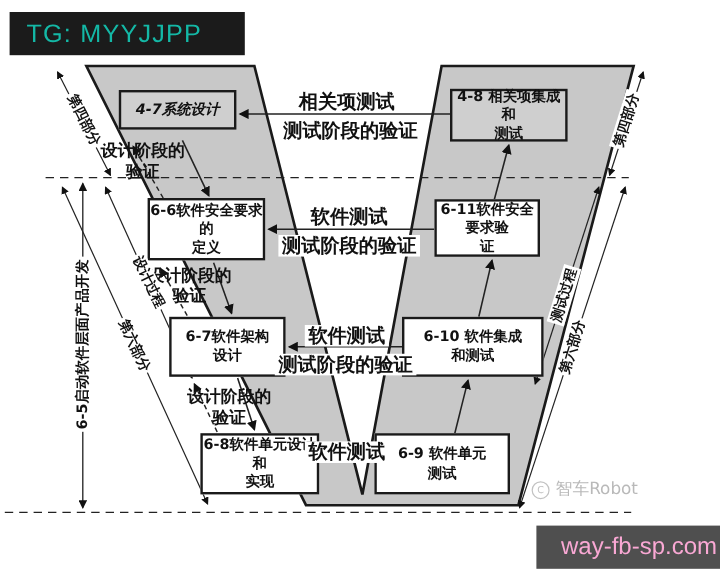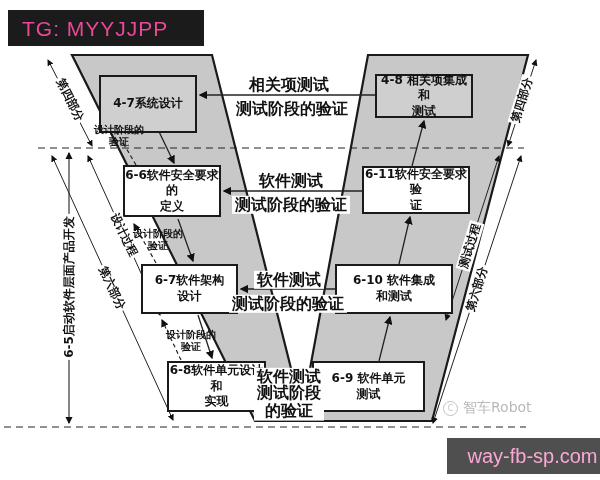--- a/index.html
+++ b/index.html
@@ -1,32 +1,32 @@
 <!DOCTYPE html>
 <html><head>
 <meta charset="utf-8">
 <style>
   html,body{margin:0;padding:0;background:#fff;}
   .stage{position:relative;width:600px;height:480px;background:#ffffff;overflow:hidden;
          font-family:"DejaVu Sans",sans-serif;color:#111;}
   .stage svg{position:absolute;left:0;top:0;}
 
   .hdr{position:absolute;left:8px;top:10px;width:196px;height:36px;background:#1b1b1b;
-       color:#ec4899;font-size:21px;letter-spacing:1px;line-height:37px;padding-left:14px;
+       color:#14b8a6;font-size:21px;letter-spacing:1px;line-height:37px;padding-left:14px;
        box-sizing:border-box;font-family:"Liberation Sans",sans-serif;}
 
   .box{position:absolute;box-sizing:border-box;border:2px solid #1a1a1a;background:#fff;
        display:flex;align-items:center;justify-content:center;text-align:center;
        font-size:12px;font-weight:600;line-height:1.3;white-space:pre-line;}
   .box.shade{background:#cfcfcf;}
 
   .cl{position:absolute;transform:translate(-50%,-50%);background:#fff;padding:0 3px;
       font-size:16px;font-weight:600;white-space:pre-line;text-align:center;line-height:1.15;}
-  .vl{position:absolute;transform:translate(-50%,-50%);font-size:10px;font-weight:600;
-      white-space:pre-line;text-align:center;line-height:1.2;}
+  .vl{position:absolute;transform:translate(-50%,-50%);font-size:14px;font-weight:600;
+      white-space:pre-line;text-align:center;line-height:1.2;font-family:Liberation Serif, serif;}
   .dl{position:absolute;font-size:11.5px;font-weight:600;background:#fff;padding:0 2px;
       white-space:nowrap;}
   .axis-lbl{position:absolute;font-size:12px;font-weight:600;background:#fff;padding:0 2px;
       white-space:nowrap;}
 
   .wm{position:absolute;left:443px;top:399px;display:flex;align-items:center;gap:5px;
       color:#b9b9b9;font-size:14px;}
   .wm .logo{width:13px;height:13px;border:1.6px solid #c2c2c2;border-radius:50%;
       display:inline-flex;align-items:center;justify-content:center;font-size:8px;color:#c2c2c2;}
   .site{position:absolute;left:447px;top:438px;width:171px;height:36px;background:#4f4f4f;
@@ -84,45 +84,43 @@
 
     <g stroke="#222" stroke-width="1.3">
       <line x1="412" y1="166" x2="424" y2="121" marker-end="url(#ah)"></line>
       <line x1="399" y1="264" x2="410" y2="217" marker-end="url(#ah)"></line>
       <line x1="379" y1="361" x2="390" y2="317" marker-end="url(#ah)"></line>
     </g>
   </svg>
 
   <div class="hdr">TG: MYYJJPP</div>
 
-  <div class="box shade" style="left:99px;top:75px;width:98px;height:58px;">4-7系统设计</div>
+  <div class="box shade" style="left:99px;top:75px;width:98px;height:33px;font-style:italic;">4-7系统设计</div>
   <div class="box shade" style="left:375px;top:74px;width:98px;height:44px;">4-8 相关项集成和
 测试</div>
   <div class="box" style="left:123px;top:165px;width:98px;height:52px;">6-6软件安全要求的
 定义</div>
-  <div class="box" style="left:362px;top:166px;width:108px;height:48px;">6-11软件安全要求验
+  <div class="box" style="left:362px;top:166px;width:88px;height:48px;">6-11软件安全要求验
 证</div>
   <div class="box" style="left:141px;top:264px;width:97px;height:50px;">6-7软件架构
 设计</div>
   <div class="box" style="left:335px;top:264px;width:118px;height:50px;text-align:center;">6-10 软件集成
 和测试</div>
   <div class="box" style="left:167px;top:361px;width:99px;height:51px;">6-8软件单元设计和
 实现</div>
   <div class="box" style="left:312px;top:361px;width:113px;height:51px;">6-9 软件单元
 测试</div>
 
   <div class="cl" style="left:289px;top:85px;">相关项测试</div>
   <div class="cl" style="left:292px;top:109px;">测试阶段的验证</div>
   <div class="cl" style="left:291px;top:181px;">软件测试</div>
   <div class="cl" style="left:291px;top:205px;">测试阶段的验证</div>
   <div class="cl" style="left:289px;top:280px;">软件测试</div>
   <div class="cl" style="left:288px;top:304px;">测试阶段的验证</div>
   <div class="cl" style="left:289px;top:377px;">软件测试</div>
-  <div class="cl" style="left:289px;top:402px;">测试阶段
-的验证</div>
 
   <div class="vl" style="left:119px;top:136px;">设计阶段的
 验证</div>
   <div class="vl" style="left:158px;top:240px;">设计阶段的
 验证</div>
   <div class="vl" style="left:191px;top:341px;">设计阶段的
 验证</div>
 
   <div class="dl" style="left:70px;top:100px;transform:translate(-50%,-50%) rotate(63deg);">第四部分</div>
   <div class="dl" style="left:522px;top:100px;transform:translate(-50%,-50%) rotate(-73deg);">第四部分</div>

